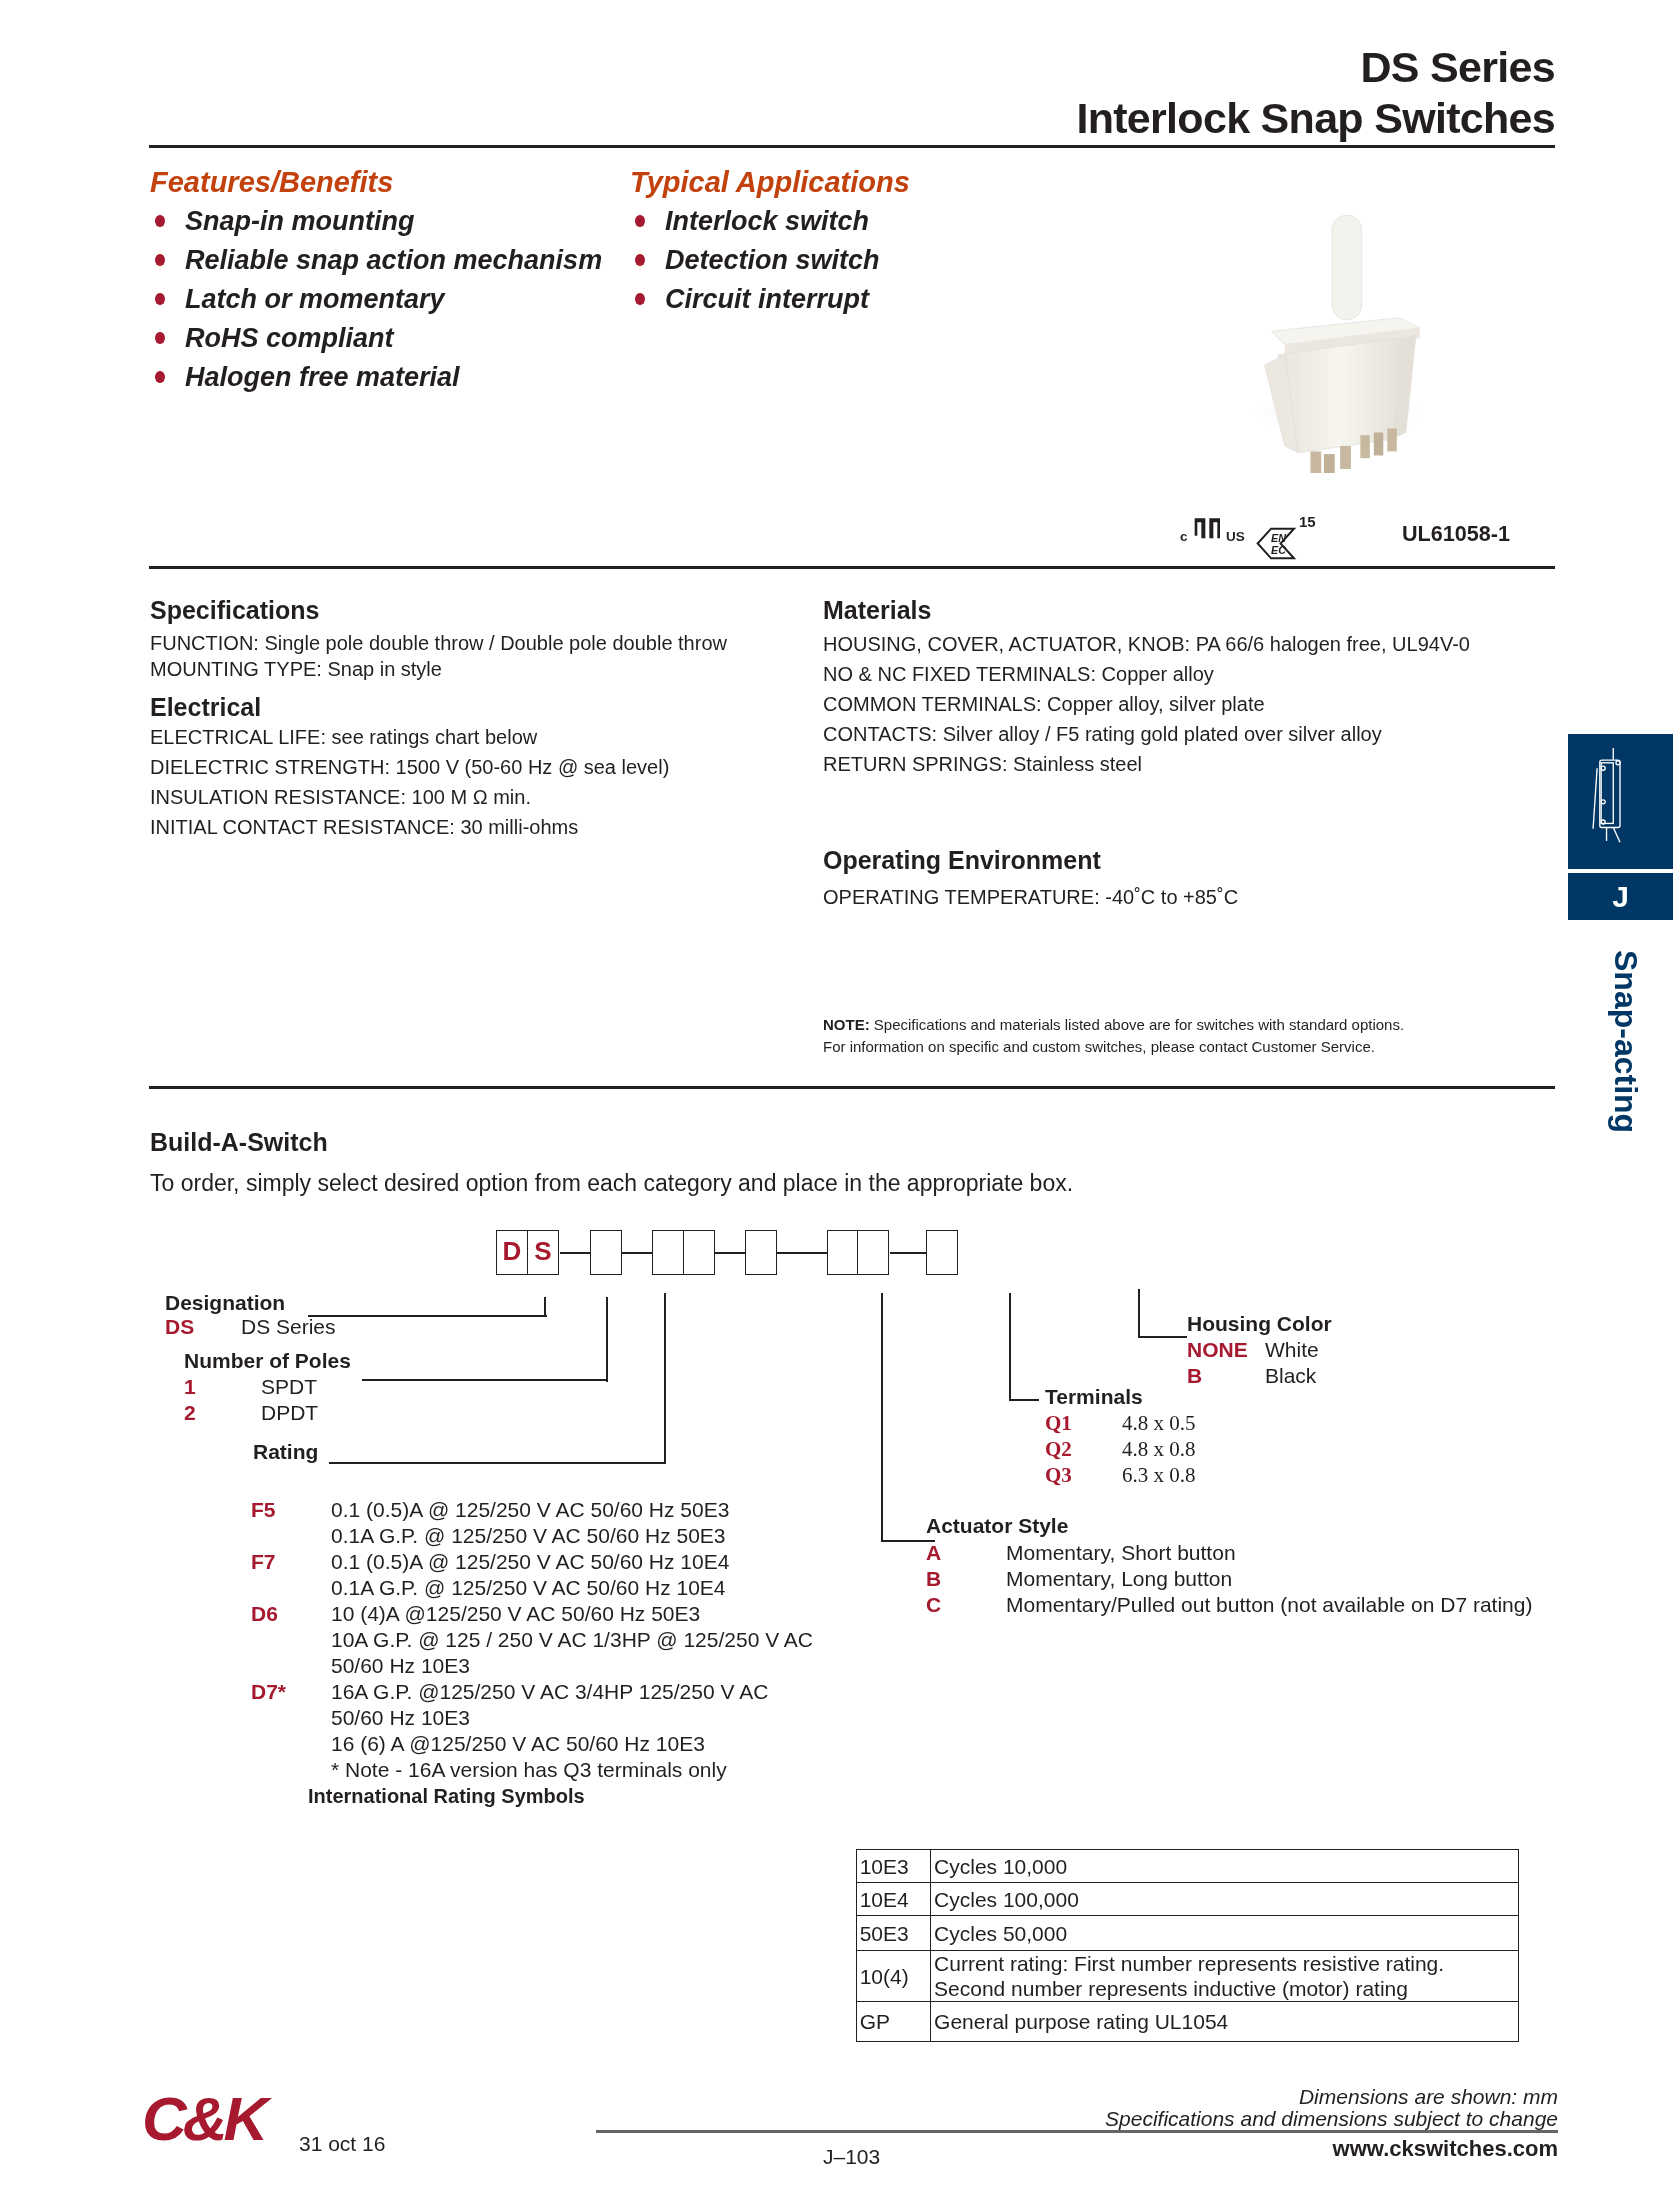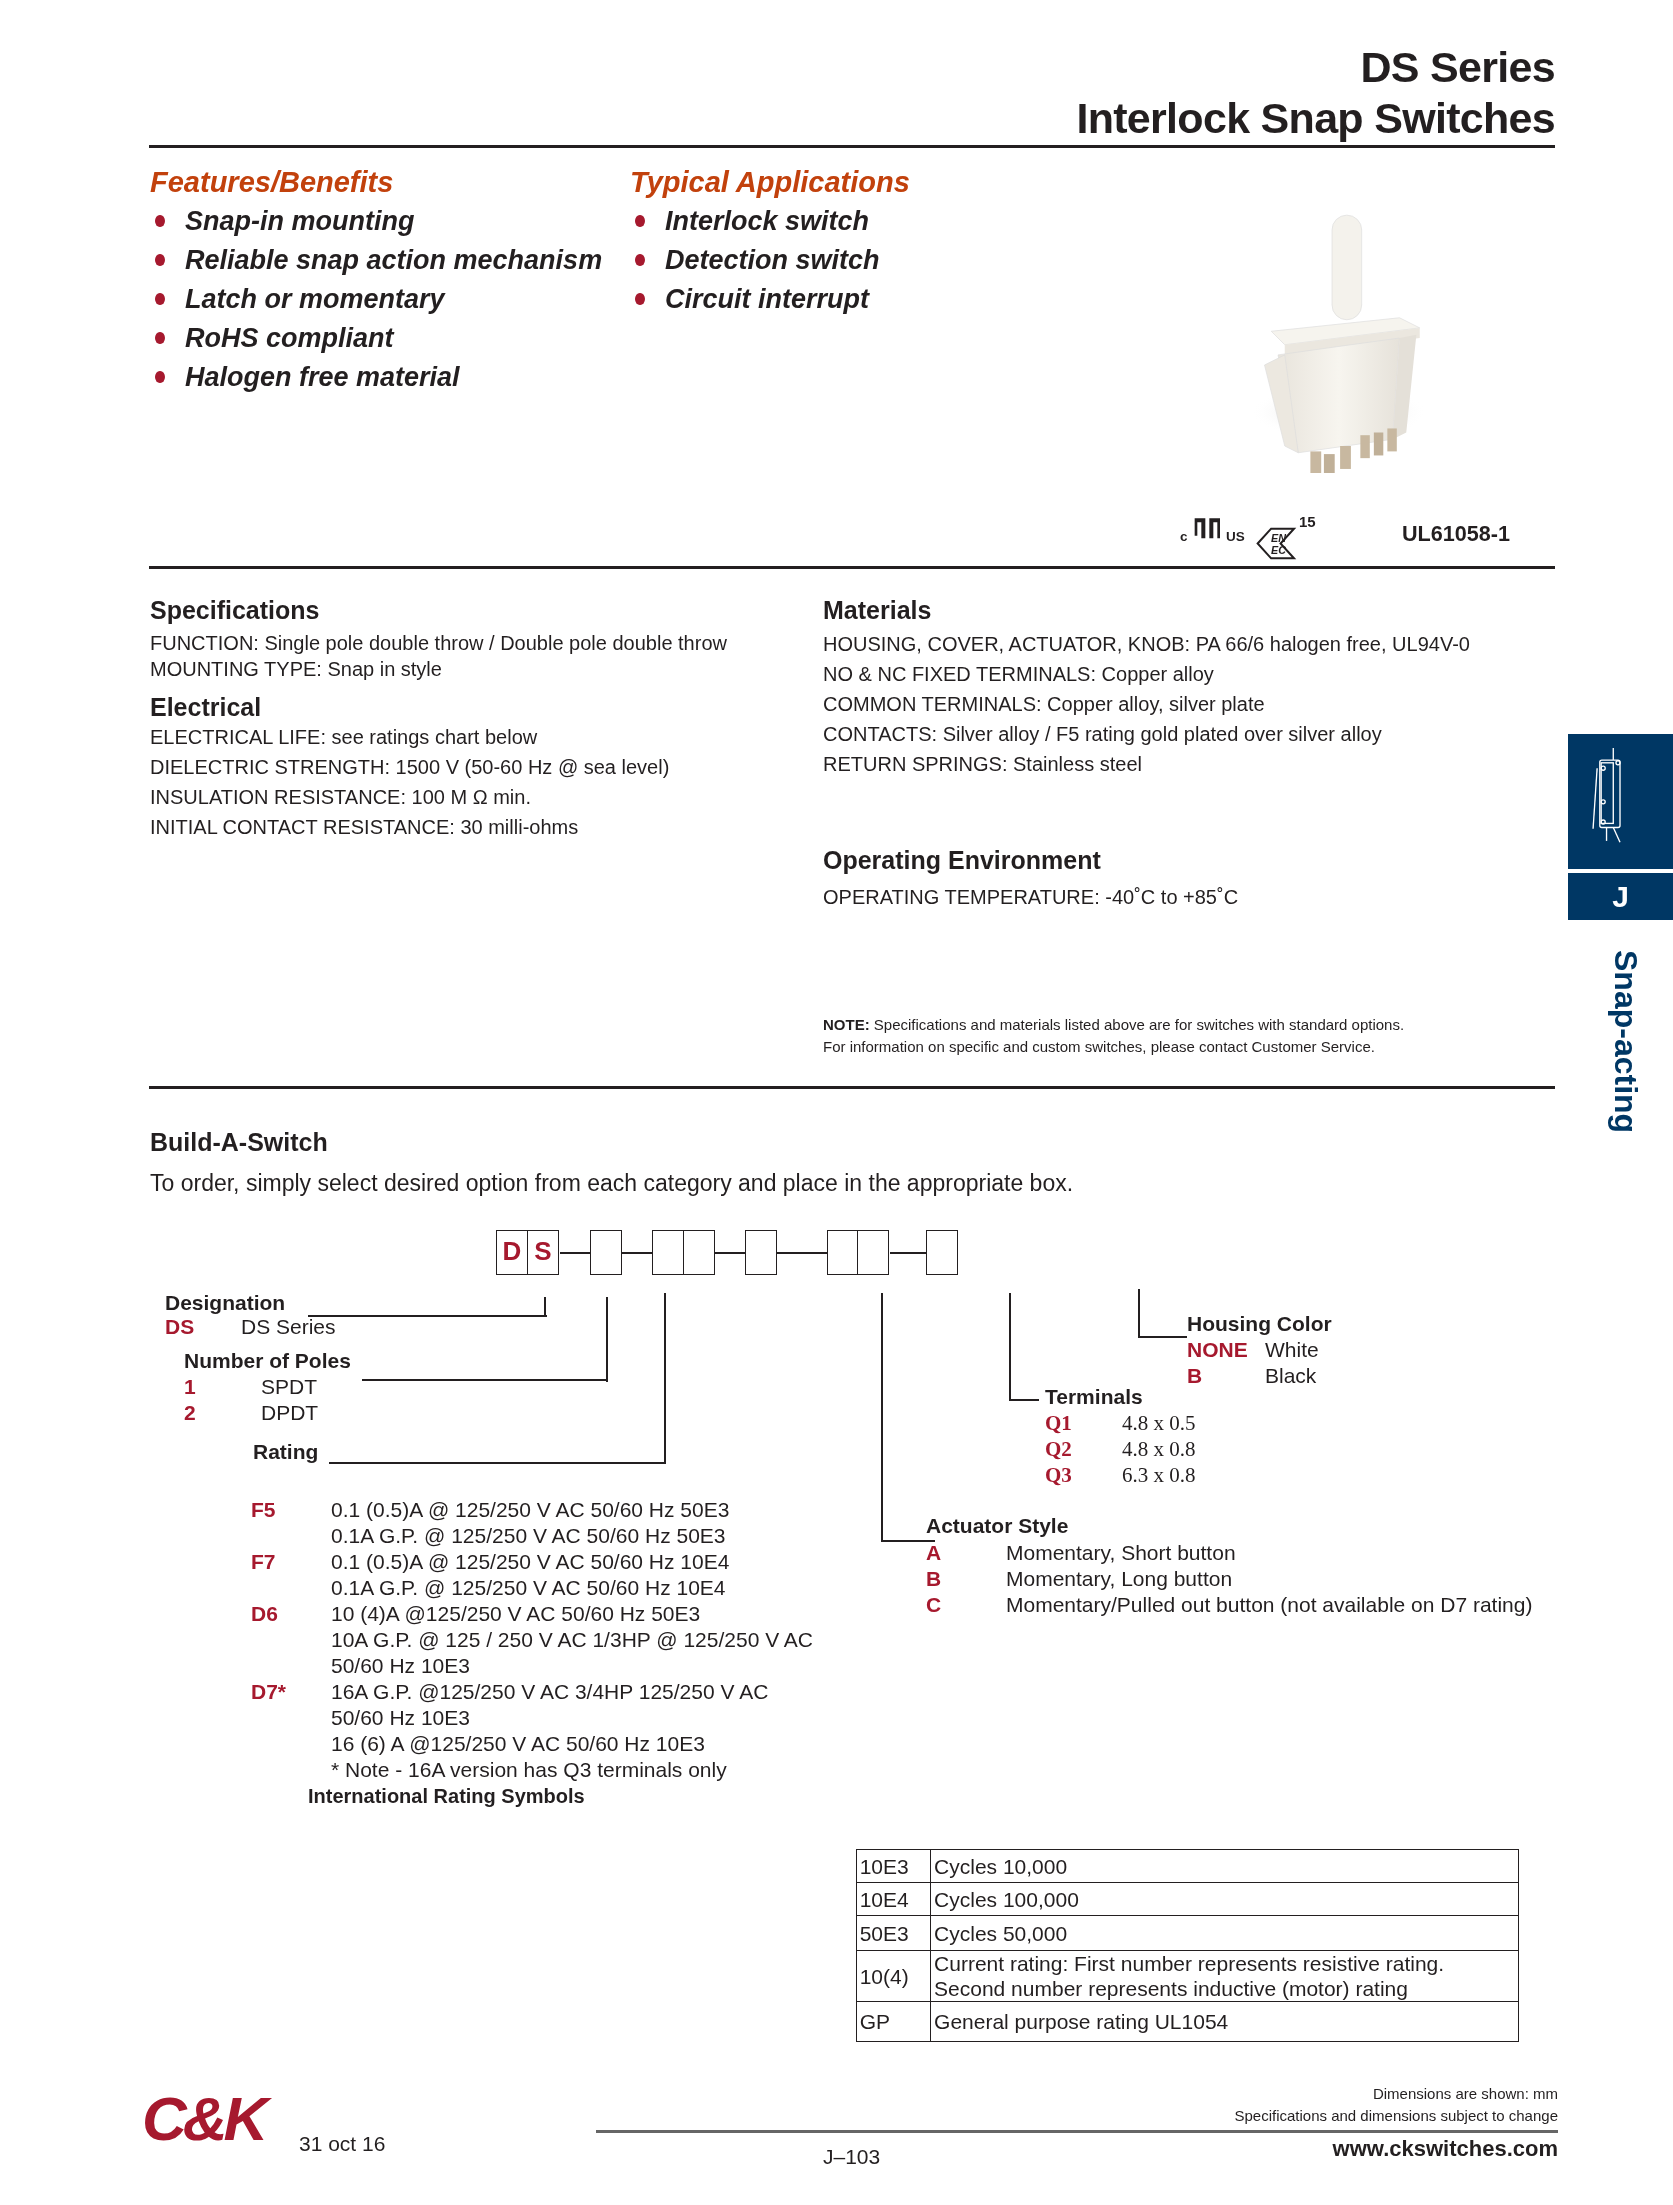--- a/index.html
+++ b/index.html
@@ -18,21 +18,21 @@
   .small-t { font-size:15px; line-height:21.6px; white-space:nowrap; }
   .side-tab { left:1568px; width:105px; background:#003764; }
   .bx { position:absolute; top:1230px; height:45px; border:1.7px solid #231f20; box-sizing:border-box; background:#fff;
         font-weight:bold; font-size:26px; color:#a6192e; text-align:center; line-height:41px; }
   .ln { position:absolute; background:#231f20; }
   .opt-h { font-weight:bold; font-size:21px; }
   .opt-row { font-size:21px; line-height:26px; white-space:nowrap; }
   .opt-row .code { color:#a6192e; font-weight:bold; display:inline-block; }
   table.sym { border-collapse:collapse; font-size:21px; }
   table.sym td { border:1.7px solid #231f20; padding:0 2.7px; vertical-align:middle; line-height:25px; }
-  .foot-i { font-size:15px; text-align:right; right:115px; }
+  .foot-i { font-style:italic; font-size:21px; text-align:right; right:115px; }
 </style>
 </head>
 <body>
 
 <div class="abs hdr-title">
   <div>DS Series</div>
   <div>Interlock Snap Switches</div>
 </div>
 <div class="abs rule" style="top:145px;"></div>
 

